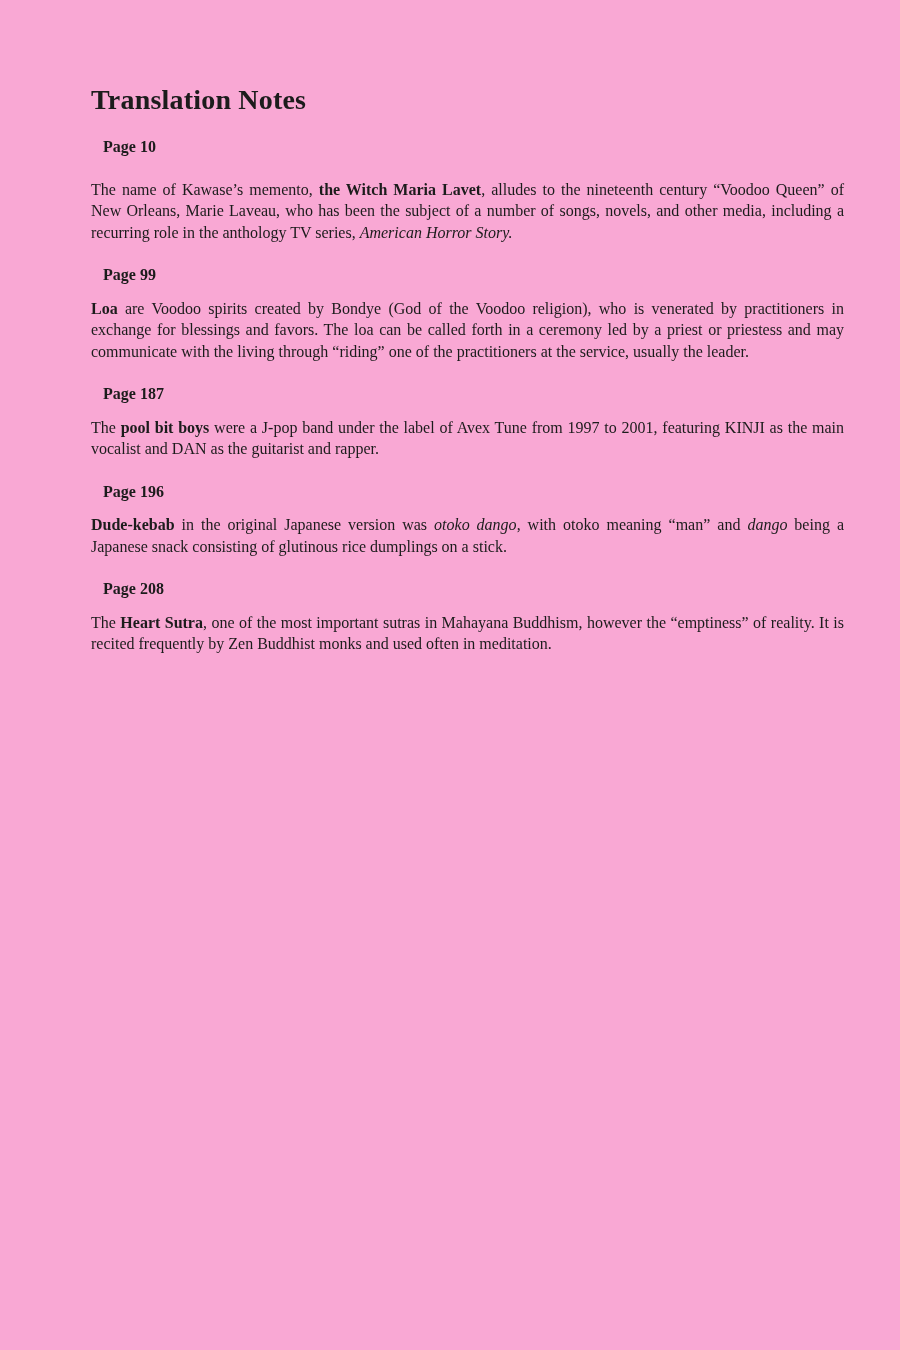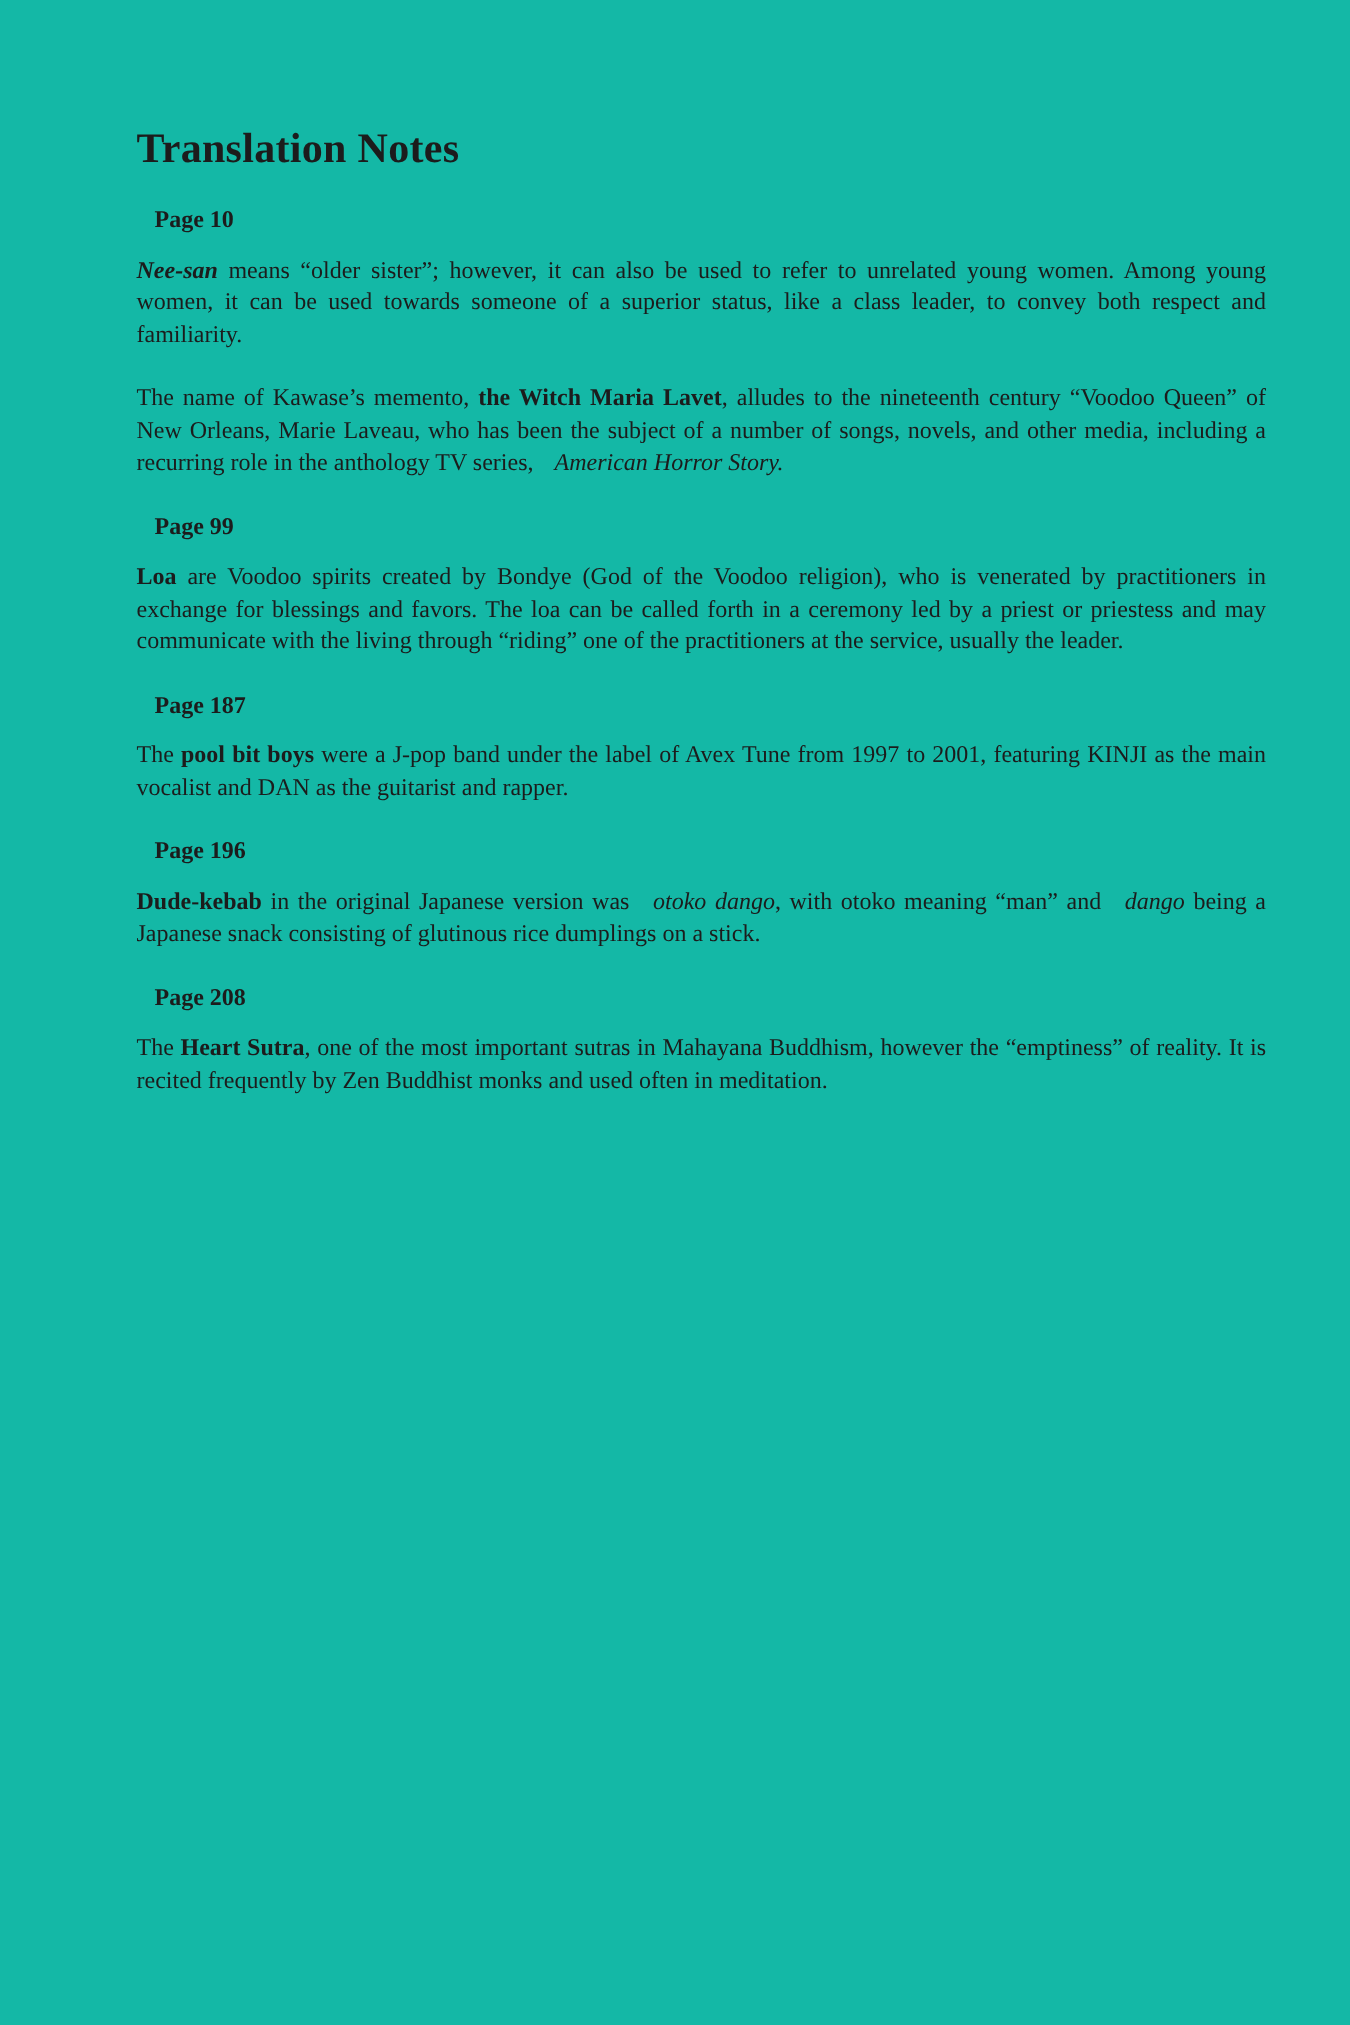--- a/index.html
+++ b/index.html
@@ -4,21 +4,21 @@
 <style>
   html, body {
     margin: 0;
     padding: 0;
     background: #ffffff;
   }
   .page {
     position: relative;
     width: 900px;
     height: 1350px;
-    background: #14b8a6;
+    background: #f9a8d4;
     overflow: hidden;
     font-family: "Liberation Serif", serif;
     color: #1c1c1c;
   }
   .content {
     position: absolute;
     top: 84px;
     left: 91px;
     width: 753px;
   }
@@ -40,34 +40,33 @@
     line-height: 21.5px;
   }
   .note-body {
     margin: 0;
     font-size: 16px;
     line-height: 21.5px;
     text-align: justify;
   }
   .s-n { font-weight: normal; font-style: normal; }
   .s-b { font-weight: 700; }
-  .s-i { font-style: italic; margin-left: 10px; }
+  .s-i { font-style: italic; }
   .s-bi { font-weight: 700; font-style: italic; }
 </style>
 </head>
 <body>
 
 <div class="page">
   <div class="content">
 
     <h1 class="doc-title">Translation Notes</h1>
 
     <section class="note">
       <h2 class="note-heading">Page 10</h2>
-      <p class="note-body"><span class="s-bi">Nee-san</span><span class="s-n"> means “older sister”; however, it can also be used to refer to unrelated young women. Among young women, it can be used towards someone of a superior status, like a class leader, to convey both respect and familiarity.</span></p>
     </section>
 
     <section class="note">
       <p class="note-body"><span class="s-n">The name of Kawase’s memento, </span><span class="s-b">the Witch Maria Lavet</span><span class="s-n">, alludes to the nineteenth century “Voodoo Queen” of New Orleans, Marie Laveau, who has been the subject of a number of songs, novels, and other media, including a recurring role in the anthology TV series, </span><span class="s-i">American Horror Story.</span></p>
     </section>
 
     <section class="note">
       <h2 class="note-heading">Page 99</h2>
       <p class="note-body"><span class="s-b">Loa</span><span class="s-n"> are Voodoo spirits created by Bondye (God of the Voodoo religion), who is venerated by practitioners in exchange for blessings and favors. The loa can be called forth in a ceremony led by a priest or priestess and may communicate with the living through “riding” one of the practitioners at the service, usually the leader.</span></p>
     </section>

